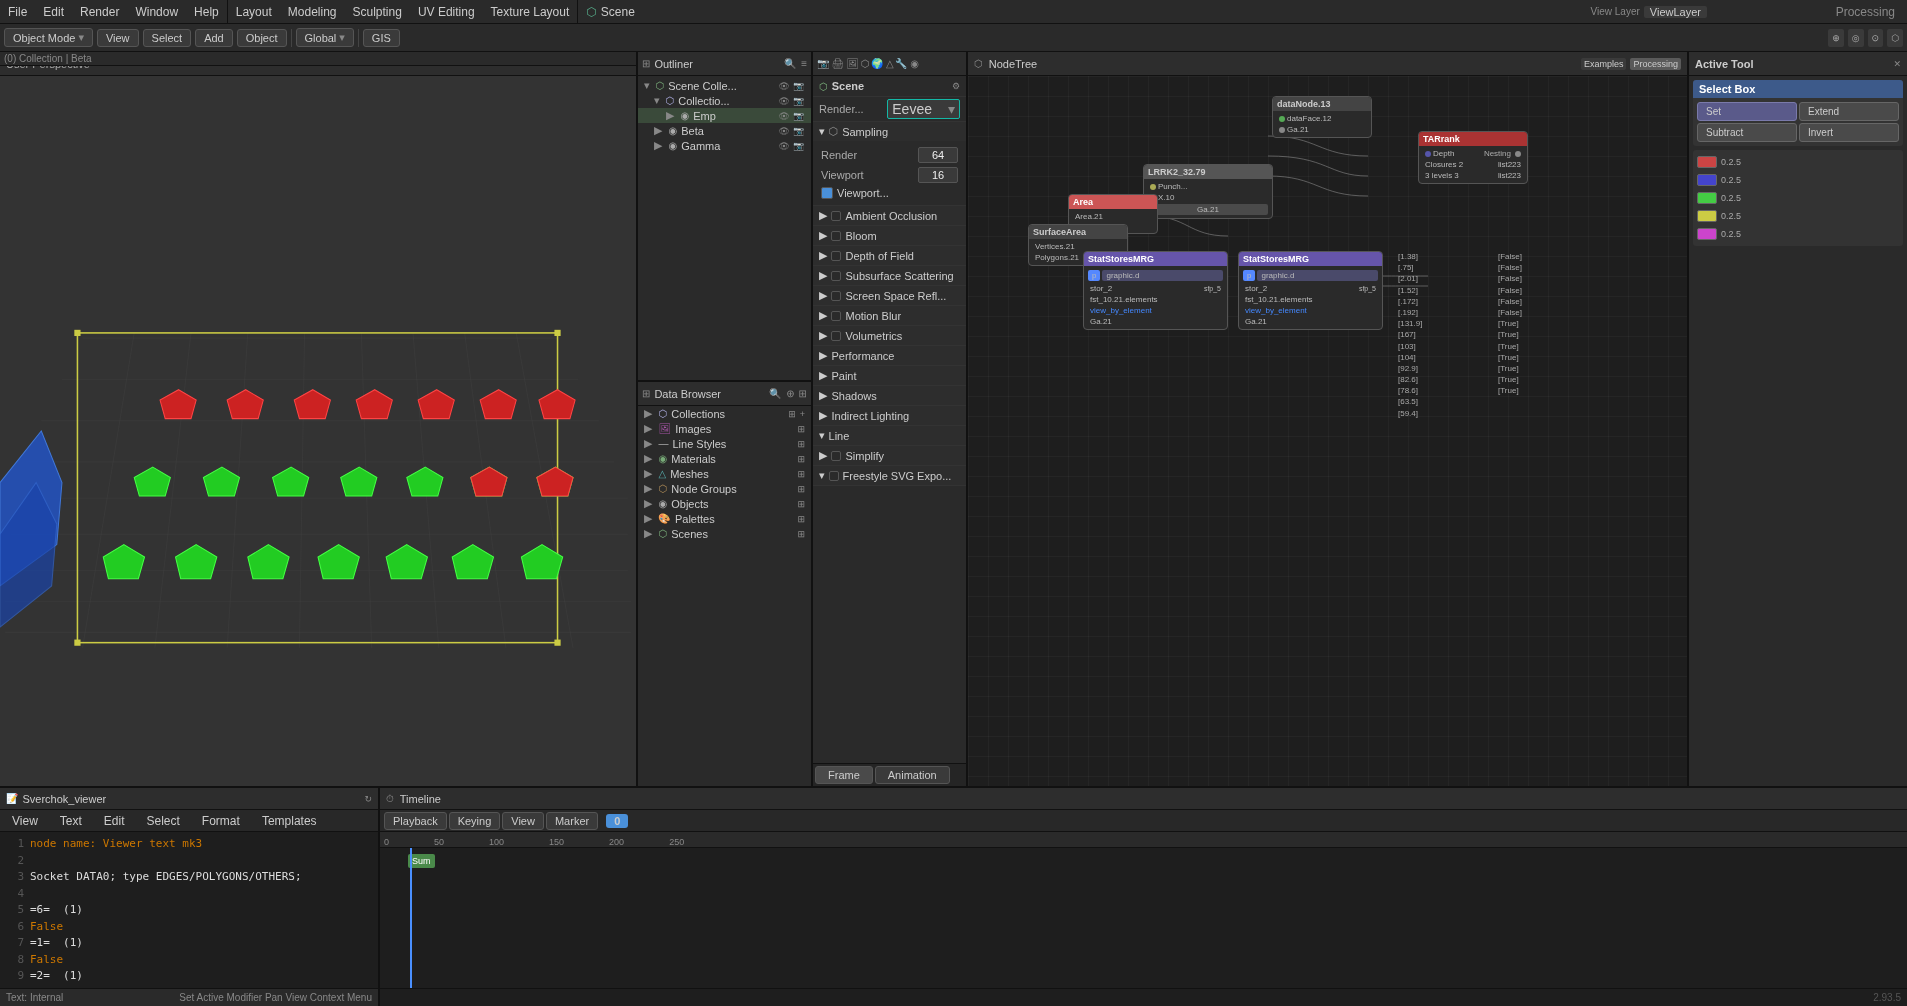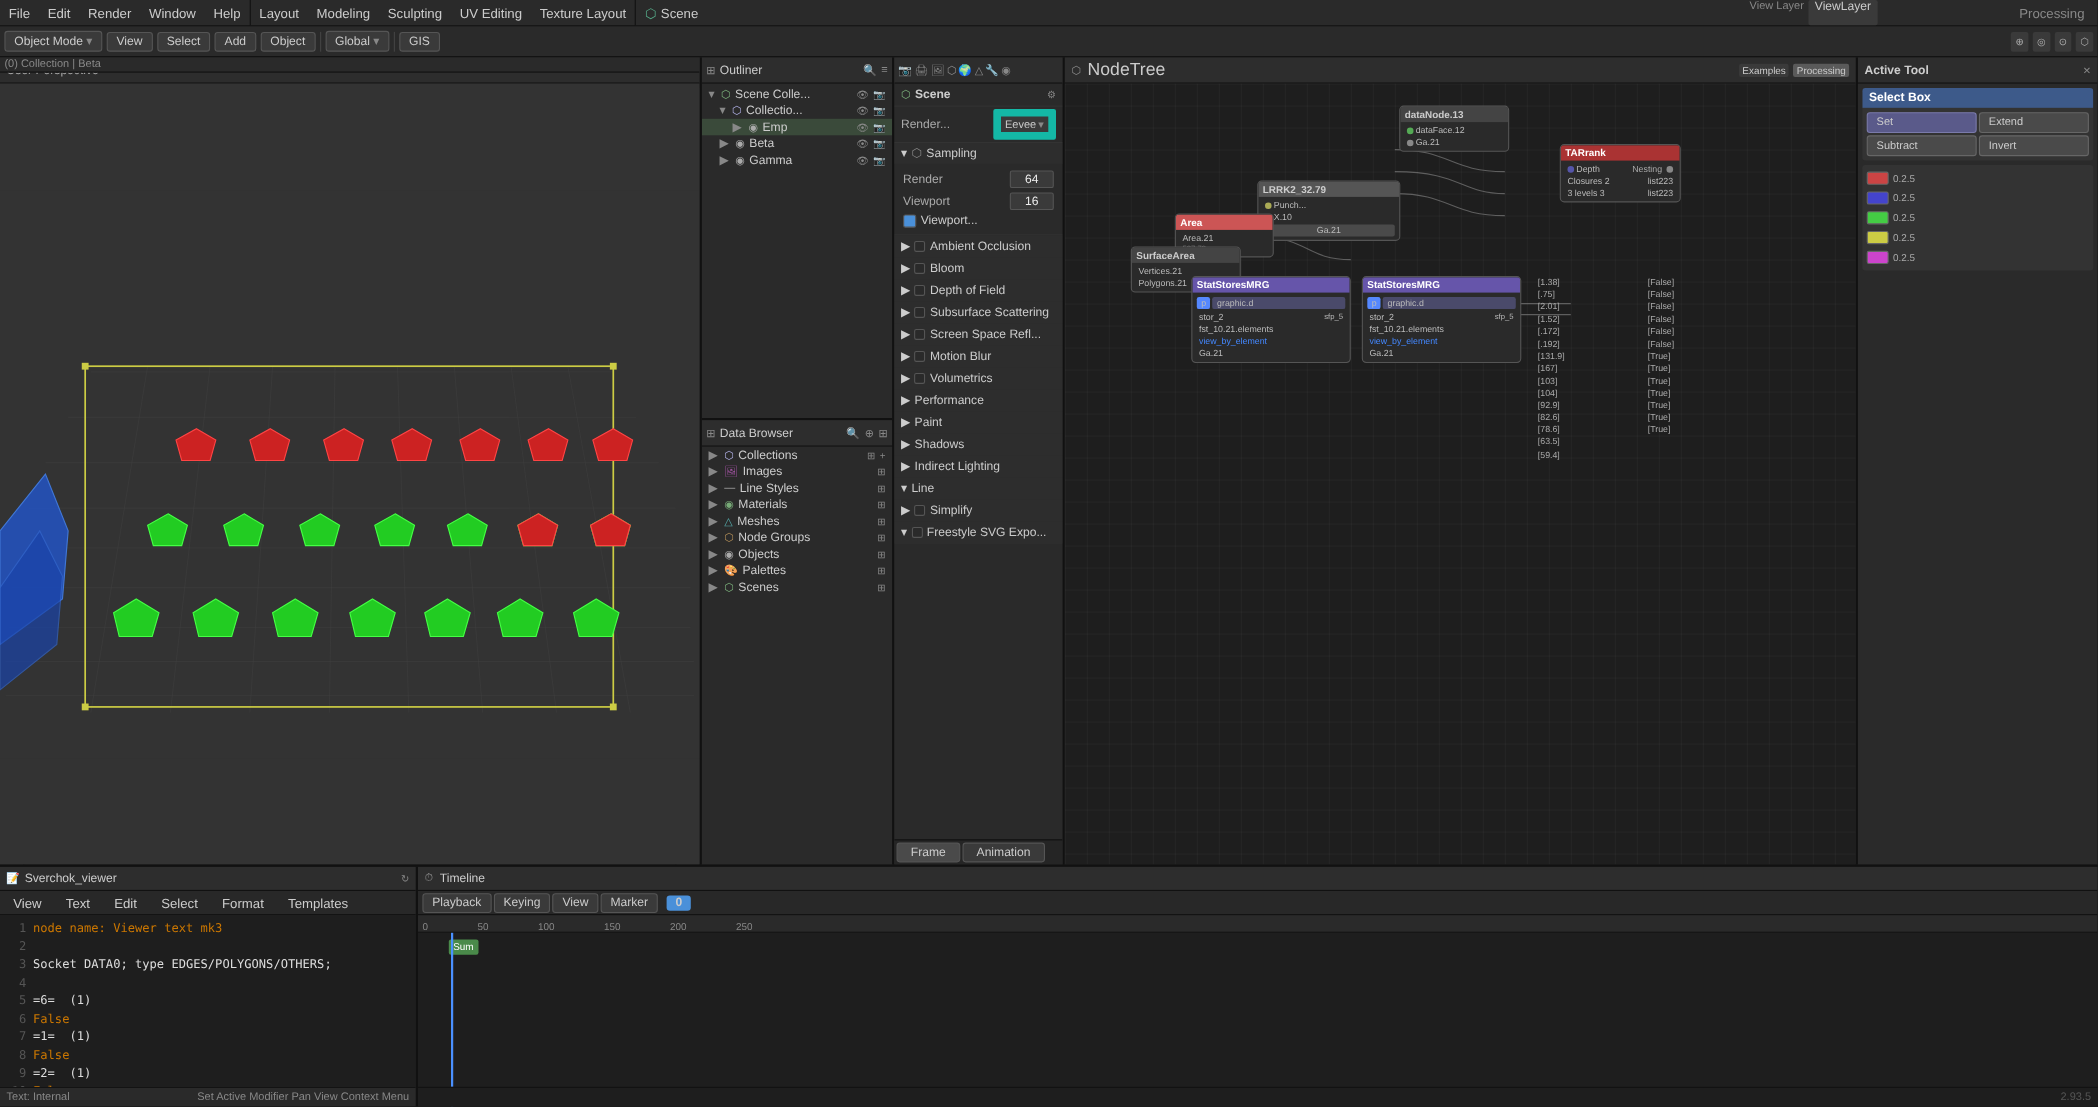--- a/index.html
+++ b/index.html
@@ -536,21 +536,21 @@
     <span>UV Editing</span>
   </div>
   <div class="menu-item">
     <span>Texture Layout</span>
   </div>
   <div class="menu-separator"></div>
   <div class="menu-item" style="gap:4px;">
     <span style="color:#5a8;font-size:12px;">⬡</span>
     <span>Scene</span>
   </div>
-  <div style="position:absolute;right:200px;display:flex;height:100%;gap:4px;">
+  <div style="position:absolute;right:200px;display:flex;align-items:center;height:100%;gap:4px;">
     <span style="color:#888;font-size:10px;">View Layer</span>
     <span style="background:#3a3a3a;padding:0 6px;border-radius:2px;font-size:11px;">ViewLayer</span>
   </div>
   <div style="position:absolute;right:4px;display:flex;align-items:center;height:100%;gap:4px;">
     <div class="menu-item" style="color:#888;">
       <span>Processing</span>
     </div>
   </div>
 </div>
 
@@ -848,21 +848,21 @@
     </div>
 
     <div style="padding:4px 6px;display:flex;align-items:center;gap:4px;border-bottom:1px solid #333;">
       <span style="color:#7a7;font-size:10px;">⬡</span>
       <span style="font-size:11px;font-weight:bold;">Scene</span>
       <span style="margin-left:auto;font-size:9px;color:#888;">⚙</span>
     </div>
 
     <div style="padding:2px 6px;display:flex;align-items:center;justify-content:space-between;border-bottom:1px solid #333;">
       <span style="color:#aaa;font-size:11px;">Render...</span>
-      <div style="background:#3a3a3a;border:7px solid #14b8a6;border-radius:2px;padding:1px 4px;font-size:10px;cursor:pointer;display:flex;align-items:center;gap:2px;">
+      <div style="background:#3a3a3a;border:1px solid #14b8a6;border-radius:2px;padding:1px 4px;font-size:14px;cursor:pointer;display:flex;align-items:center;gap:16px;">
         <span>Eevee</span>
         <span style="color:#888;">▾</span>
       </div>
     </div>
 
     <div class="render-section">
       <div class="render-section-header">
         <span>▾</span>
         <span style="color:#888;">⬡</span>
         <span>Sampling</span>
@@ -995,21 +995,21 @@
     <div style="flex:1;"></div>
     <div class="bottom-tabs">
       <div class="bottom-tab active">Frame</div>
       <div class="bottom-tab">Animation</div>
     </div>
   </div>
 
   <div id="node-editor">
     <div id="node-header">
       <span style="color:#888;font-size:10px;">⬡</span>
-      <span style="font-size:16px;">NodeTree</span>
+      <span style="font-size:11px;">NodeTree</span>
       <div style="display:flex;gap:4px;margin-left:auto;">
         <span style="font-size:9px;background:#3a3a3a;padding:1px 3px;border-radius:2px;cursor:pointer;">Examples</span>
         <span style="font-size:9px;background:#5a5a5a;padding:1px 3px;border-radius:2px;cursor:pointer;">Processing</span>
       </div>
     </div>
 
     <div id="node-canvas">
 
       <svg style="position:absolute;top:0;left:0;width:100%;height:100%;pointer-events:none;">
 

